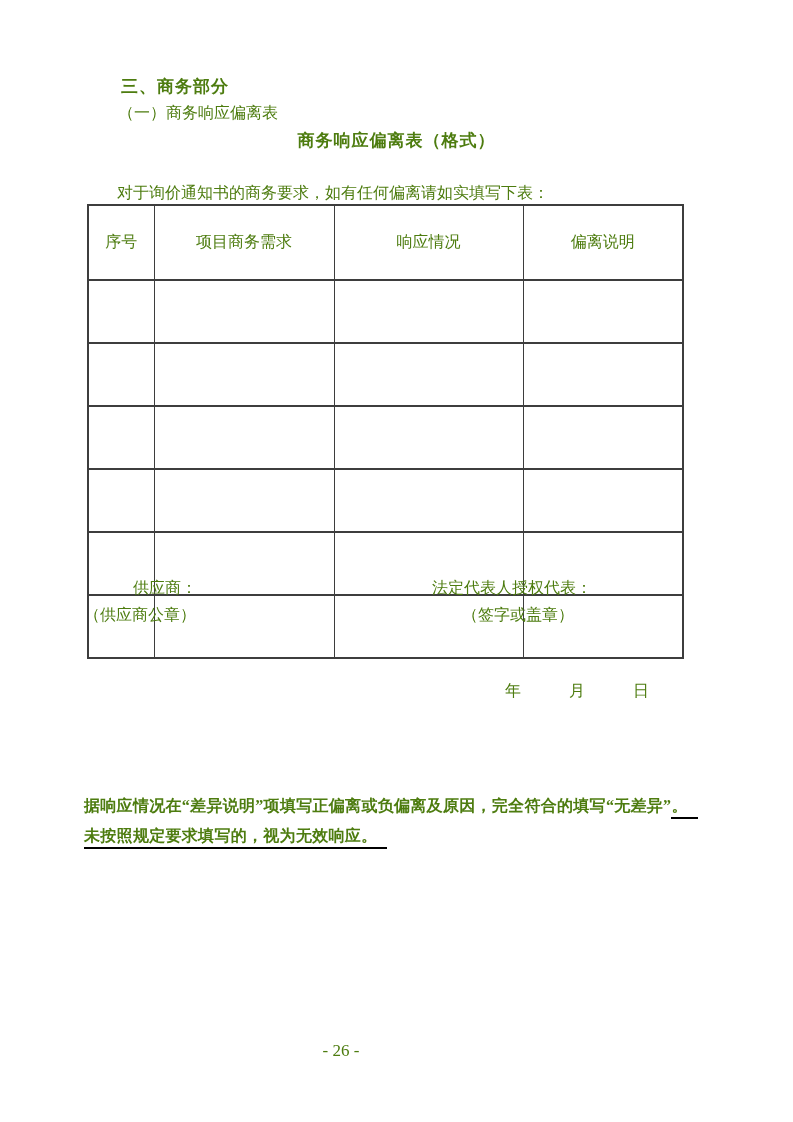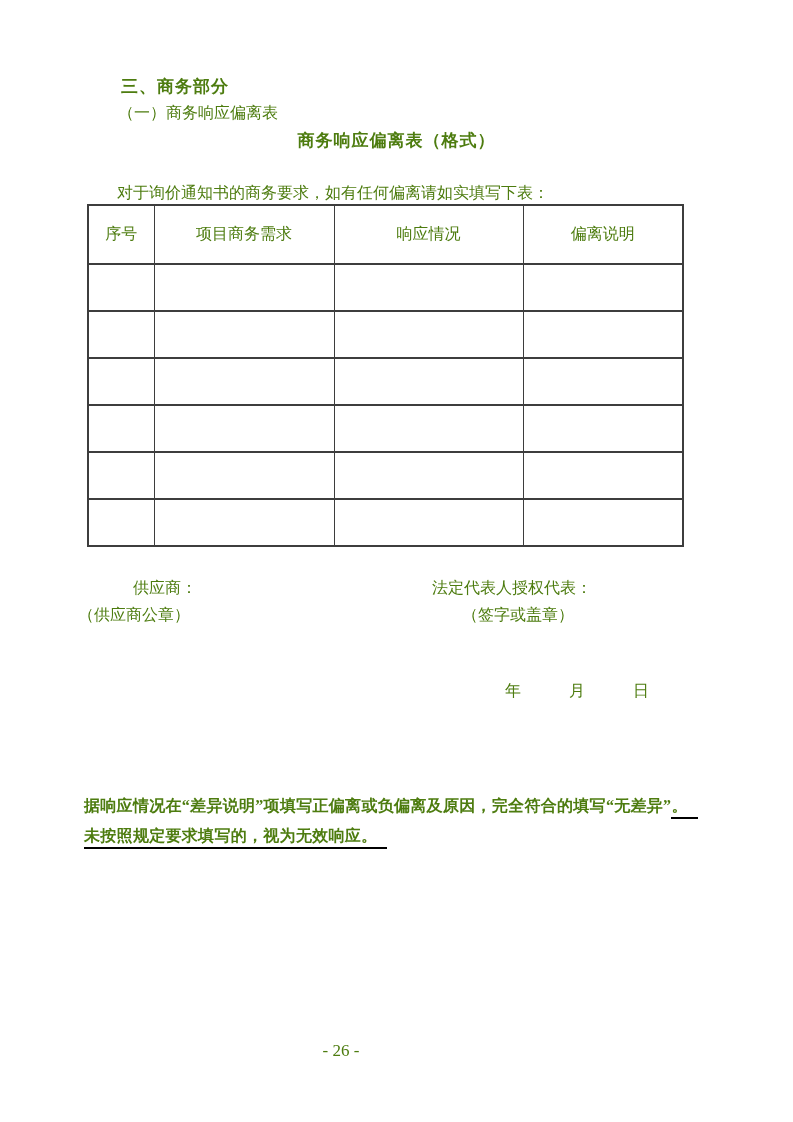--- a/index.html
+++ b/index.html
@@ -43,32 +43,32 @@
     width: 595px;
     border-collapse: collapse;
     table-layout: fixed;
   }
   table.deviation, table.deviation th, table.deviation td {
     border: 1px solid #3d3d3d;
   }
   table.deviation { border-width: 2px; }
   table.deviation th, table.deviation td {
     border-top-width: 2px; border-bottom-width: 2px;
-    padding: 0;
+    padding: 8px;
   }
   table.deviation th {
     height: 57px;
     font-size: 16px; font-weight: normal;
     text-align: center; vertical-align: middle;
   }
   table.deviation td { height: 45px; }
 
   .sig { font-size: 16px; }
   .sig-supplier        { left: 133px; top: 578px; }
-  .sig-supplier-seal   { left: 78px;  top: 605px; }
+  .sig-supplier-seal   { left: 84px;  top: 605px; }
   .sig-rep             { left: 432px; top: 578px; }
   .sig-rep-sign        { left: 462px; top: 605px; }
   .date-line           { left: 485px; top: 681px; font-size: 16px; margin-left: 20px; }
   .date-line span      { display: inline-block; }
   .date-line .gap      { margin-left: 44px; }
 
   .note {
     position: absolute;
     left: 84px; top: 791px; width: 660px;
     font-size: 16px; font-weight: bold;

